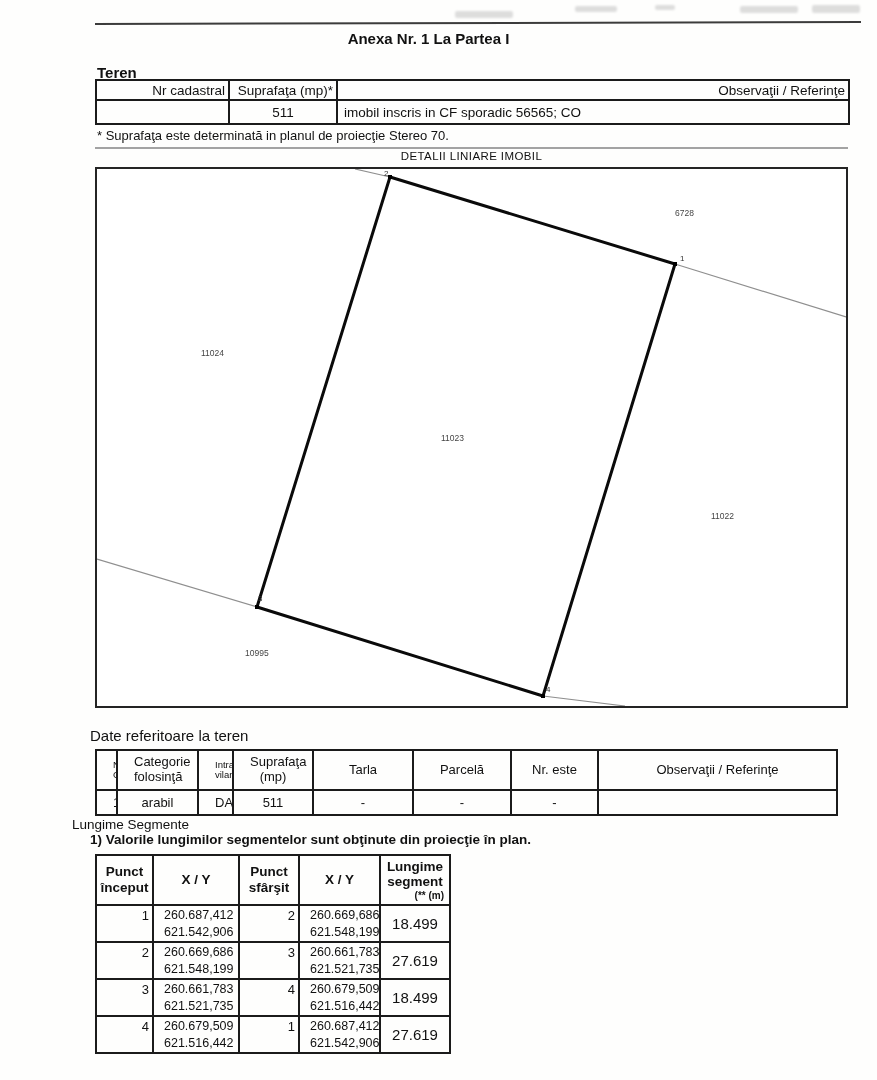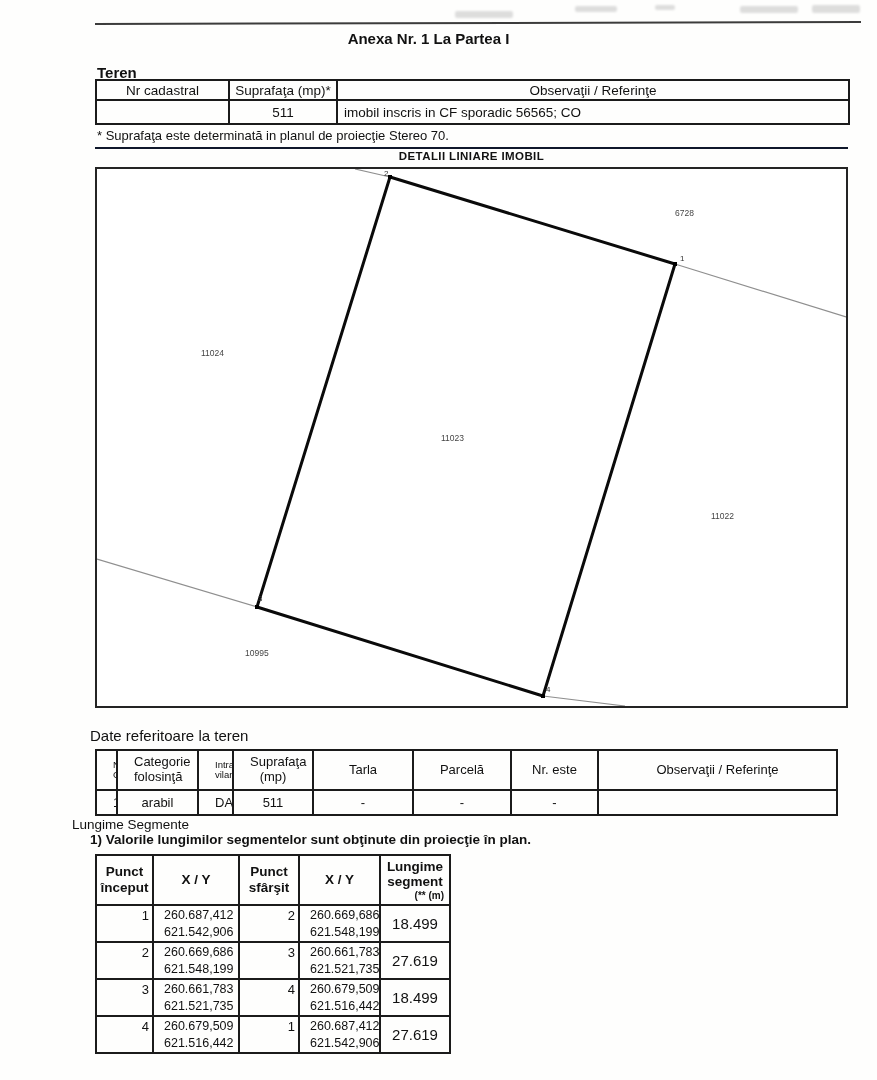--- a/index.html
+++ b/index.html
@@ -14,29 +14,29 @@
   .top-rule { position:absolute; left:95px; top:22px; width:766px; height:2px; background:#3c3c3c; transform:rotate(-0.15deg); }
 
   .doc-title { position:absolute; left:0; right:20px; top:30px; text-align:center; font-size:15px; font-weight:bold; }
   .teren-heading { position:absolute; left:97px; top:53px; font-size:15px; font-weight:bold;margin-top:11px; }
 
   table { border-collapse:collapse; table-layout:fixed; }
   td, th { overflow:hidden; }
 
   .t1 { position:absolute; left:95px; top:79px; width:755px; }
   .t1 th, .t1 td { border:2px solid #1b1b1b; font-weight:normal; font-size:13.5px; padding:0 3px; }
-  .t1 th { height:18px; text-align:center; }
+  .t1 th { height:18px; text-align:right; }
   .t1 td { height:22px; }
   .t1 .c-sup { text-align:center; }
   .t1 .c-obs { text-align:left; padding-left:6px; }
 
   .footnote1 { position:absolute; left:97px; top:128px; font-size:13px; }
 
   .map-outer { position:absolute; left:95px; top:147px; width:753px; }
-  .map-titlebar { height:17px; border-top:2px solid #0f172a; text-align:center; font-size:11.5px; font-weight:700; letter-spacing:.4px; padding-top:1px; }
+  .map-titlebar { height:17px; border-top:2px solid #a3a3a3; text-align:center; font-size:11.5px; font-weight:400; letter-spacing:.4px; padding-top:1px; }
   .map-box { position:relative; height:541px; border:2px solid #242424; box-sizing:border-box; background:#fff; }
   .map-box svg { position:absolute; left:0; top:0; }
 
   .h-date { position:absolute; left:90px; top:727px; font-size:15px; font-weight:normal; }
 
   .t2 { position:absolute; left:95px; top:749px; width:743px; }
   .t2 th, .t2 td { border:2px solid #1b1b1b; font-size:13px; padding:0 16px; }
   .t2 th { height:38px; font-weight:normal; text-align:center; line-height:1.15; }
   .t2 td { height:23px; text-align:center; }
   .t2 .small-h { font-size:9.5px; line-height:1.1; }

